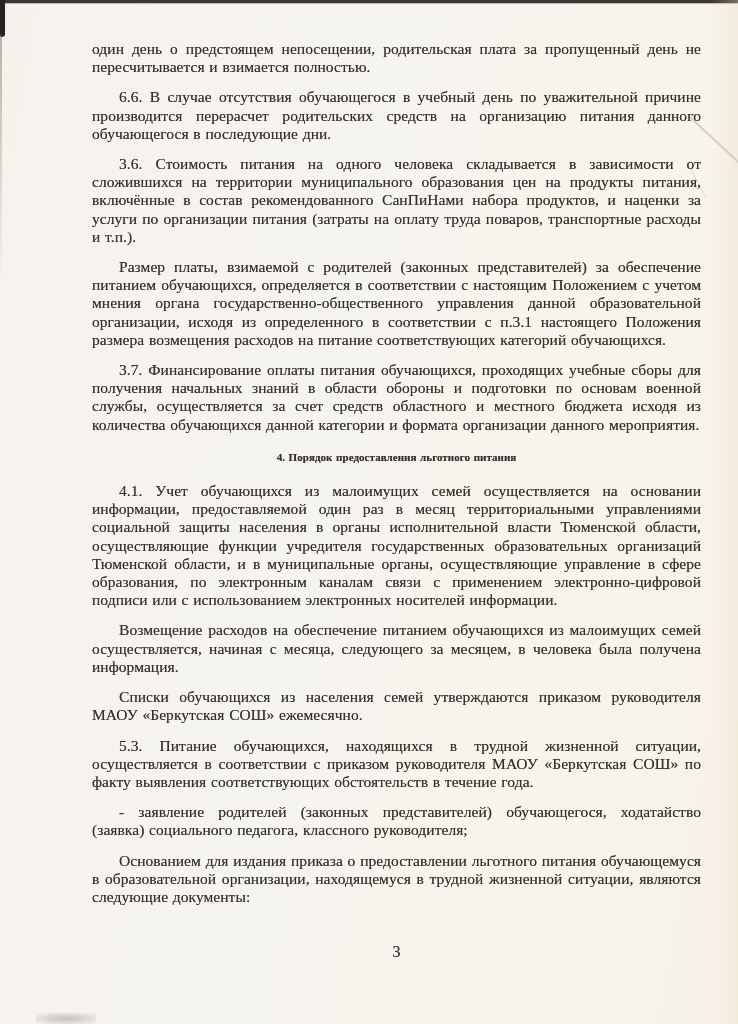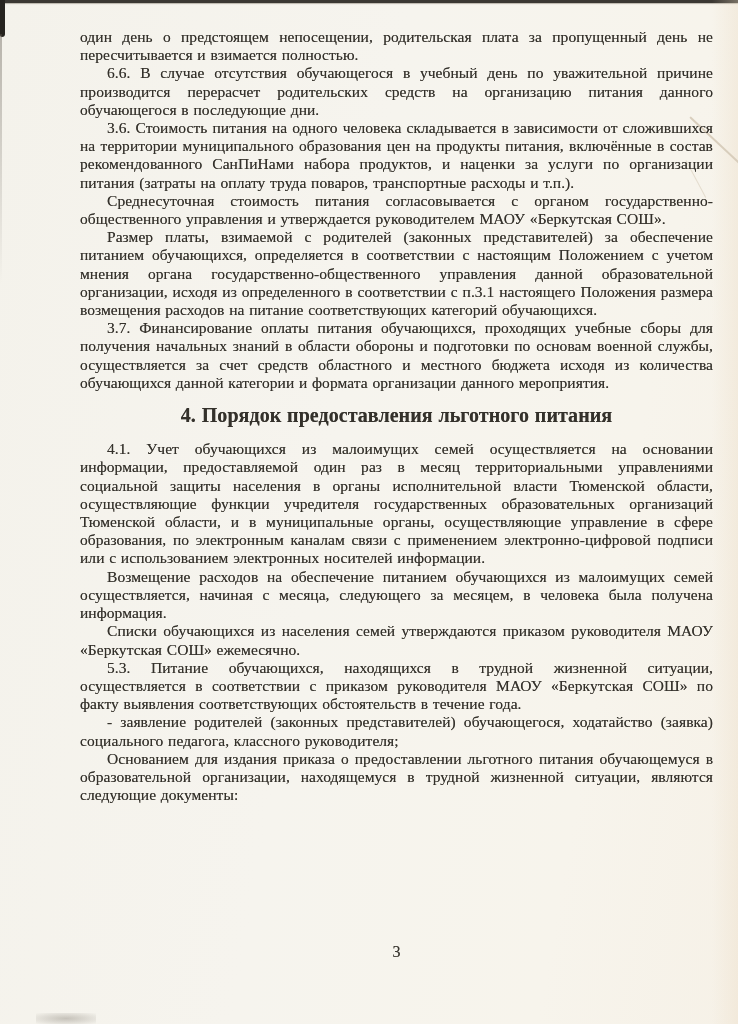--- a/index.html
+++ b/index.html
@@ -70,31 +70,31 @@
     top: 28px;
     width: 633px;
     font-size: 15.5px;
     line-height: 18.2px;
     text-align: justify;
     letter-spacing: 0.05px;
     word-spacing: 0.8px;
     text-shadow: 0 0 0.6px rgba(52,49,43,0.65);
   }
   .para {
-    margin: 0;
+    margin: 12px;
     text-indent: 27px;
   }
   .para.no-indent {
     text-indent: 0;
   }
   .heading {
     margin: 14px 0 16px 0;
     text-align: center;
     text-indent: 0;
-    font-size: 20px;
+    font-size: 11px;
     font-weight: bold;
   }
   .page-number {
     position: absolute;
     top: 943px;
     left: 80px;
     width: 633px;
     text-align: center;
     font-size: 16px;
     color: #3a3731;
@@ -111,21 +111,20 @@
   <div class="left-edge-shadow"></div>
   <div class="right-shade"></div>
   <div class="crease-1"></div>
   <div class="crease-2"></div>
   <div class="bottom-smudge"></div>
 
   <div class="content">
     <p class="para no-indent">один день о предстоящем непосещении, родительская плата за пропущенный день не пересчитывается и взимается полностью.</p>
     <p class="para">6.6. В случае отсутствия обучающегося в учебный день по уважительной причине производится перерасчет родительских средств на организацию питания данного обучающегося в последующие дни.</p>
     <p class="para">3.6. Стоимость питания на одного человека складывается в зависимости от сложившихся на территории муниципального образования цен на продукты питания, включённые в состав рекомендованного СанПиНами набора продуктов, и наценки за услуги по организации питания (затраты на оплату труда поваров, транспортные расходы и т.п.).</p>
-    <p class="para">Среднесуточная стоимость питания согласовывается с органом государственно-общественного управления и утверждается руководителем МАОУ «Беркутская СОШ».</p>
     <p class="para">Размер платы, взимаемой с родителей (законных представителей) за обеспечение питанием обучающихся, определяется в соответствии с настоящим Положением с учетом мнения органа государственно-общественного управления данной образовательной организации, исходя из определенного в соответствии с п.3.1 настоящего Положения размера возмещения расходов на питание соответствующих категорий обучающихся.</p>
     <p class="para">3.7. Финансирование оплаты питания обучающихся, проходящих учебные сборы для получения начальных знаний в области обороны и подготовки по основам военной службы, осуществляется за счет средств областного и местного бюджета исходя из количества обучающихся данной категории и формата организации данного мероприятия.</p>
 
     <h2 class="heading">4. Порядок предоставления льготного питания</h2>
 
     <p class="para">4.1. Учет обучающихся из малоимущих семей осуществляется на основании информации, предоставляемой один раз в месяц территориальными управлениями социальной защиты населения в органы исполнительной власти Тюменской области, осуществляющие функции учредителя государственных образовательных организаций Тюменской области, и в муниципальные органы, осуществляющие управление в сфере образования, по электронным каналам связи с применением электронно-цифровой подписи или с использованием электронных носителей информации.</p>
     <p class="para">Возмещение расходов на обеспечение питанием обучающихся из малоимущих семей осуществляется, начиная с месяца, следующего за месяцем, в человека была получена информация.</p>
     <p class="para">Списки обучающихся из населения семей утверждаются приказом руководителя МАОУ «Беркутская СОШ» ежемесячно.</p>
     <p class="para">5.3. Питание обучающихся, находящихся в трудной жизненной ситуации, осуществляется в соответствии с приказом руководителя МАОУ «Беркутская СОШ» по факту выявления соответствующих обстоятельств в течение года.</p>
     <p class="para">- заявление родителей (законных представителей) обучающегося, ходатайство (заявка) социального педагога, классного руководителя;</p>

